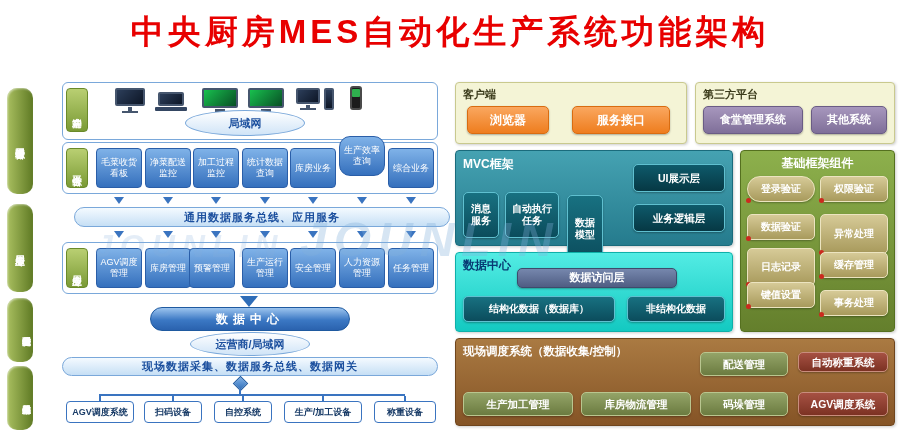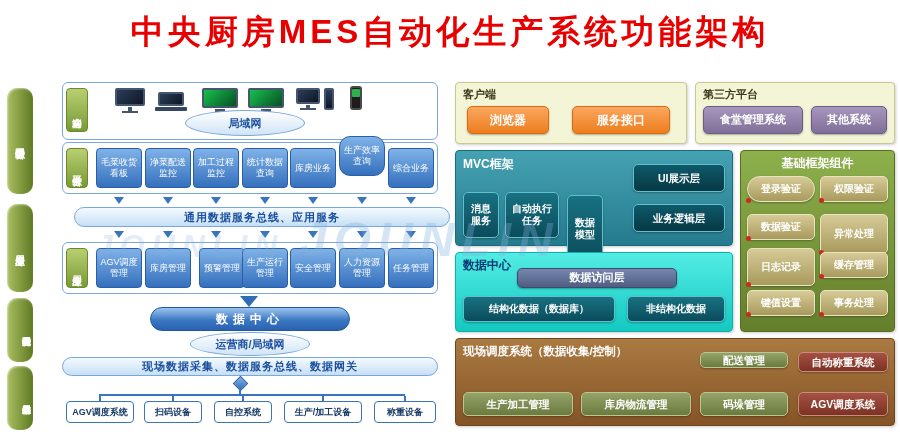--- a/index.html
+++ b/index.html
@@ -157,21 +157,21 @@
   <div class="arr" style="left:211px;top:231px;"></div>
   <div class="arr" style="left:260px;top:231px;"></div>
   <div class="arr" style="left:308px;top:231px;"></div>
   <div class="arr" style="left:357px;top:231px;"></div>
   <div class="arr" style="left:406px;top:231px;"></div>
 
   <div class="lbox" style="left:62px;top:242px;width:376px;height:52px;"></div>
   <div class="glabel" style="left:66px;top:248px;height:40px;">专业应用</div>
   <div class="bmod" style="left:96px;top:248px;">AGV调度管理</div>
   <div class="bmod" style="left:145px;top:248px;">库房管理</div>
-  <div class="bmod" style="left:199px;top:248px;">预警管理</div>
+  <div class="bmod" style="left:189px;top:248px;">预警管理</div>
   <div class="bmod" style="left:242px;top:248px;">生产运行管理</div>
   <div class="bmod" style="left:290px;top:248px;">安全管理</div>
   <div class="bmod" style="left:339px;top:248px;">人力资源管理</div>
   <div class="bmod" style="left:388px;top:248px;">任务管理</div>
 
   <div class="bigarr" style="left:240px;top:296px;"></div>
 
   <div class="dccapsule" style="left:150px;top:307px;width:200px;height:24px;">数据中心</div>
 
   <div class="cloud" style="left:190px;top:332px;width:120px;height:24px;">运营商/局域网</div>
@@ -218,26 +218,26 @@
   <div class="chip chip-teal" style="left:627px;top:296px;width:98px;height:26px;">非结构化数据</div>
 
   <div class="section sec-green" style="left:740px;top:150px;width:155px;height:182px;"></div>
   <div class="stitle light center" style="left:740px;top:155px;width:155px;">基础框架组件</div>
   <div class="chip chip-khaki" style="left:747px;top:176px;width:68px;height:26px;border-radius:13px;">登录验证</div>
   <div class="chip chip-khaki" style="left:820px;top:176px;width:68px;height:26px;">权限验证</div>
   <div class="chip chip-khaki" style="left:747px;top:214px;width:68px;height:26px;">数据验证</div>
   <div class="chip chip-khaki" style="left:820px;top:214px;width:68px;height:40px;">异常处理</div>
   <div class="chip chip-khaki" style="left:747px;top:248px;width:68px;height:38px;">日志记录</div>
   <div class="chip chip-khaki" style="left:820px;top:252px;width:68px;height:26px;">缓存管理</div>
-  <div class="chip chip-khaki" style="left:747px;top:290px;width:68px;height:26px;">键值设置</div>
+  <div class="chip chip-khaki" style="left:747px;top:282px;width:68px;height:26px;">键值设置</div>
   <div class="chip chip-khaki" style="left:820px;top:290px;width:68px;height:26px;">事务处理</div>
 
   <div class="section sec-brown" style="left:455px;top:338px;width:440px;height:88px;"></div>
   <div class="stitle light" style="left:463px;top:344px;font-size:11.5px;">现场调度系统（数据收集/控制）</div>
-  <div class="chip chip-olive" style="left:700px;top:352px;width:88px;height:16px;">配送管理</div>
+  <div class="chip chip-olive" style="left:700px;top:352px;width:88px;height:24px;">配送管理</div>
   <div class="chip chip-maroon" style="left:798px;top:352px;width:90px;height:20px;">自动称重系统</div>
   <div class="chip chip-olive" style="left:463px;top:392px;width:110px;height:24px;">生产加工管理</div>
   <div class="chip chip-olive" style="left:581px;top:392px;width:110px;height:24px;">库房物流管理</div>
   <div class="chip chip-olive" style="left:700px;top:392px;width:88px;height:24px;">码垛管理</div>
   <div class="chip chip-maroon" style="left:798px;top:392px;width:90px;height:24px;">AGV调度系统</div>
 
   <div class="wm" style="left:300px;top:212px;font-size:48px;">JOUNLIN</div>
   <div class="wm" style="left:95px;top:228px;font-size:32px;color:rgba(130,175,220,.22);">JOUNLIN</div>
 
 </div>

